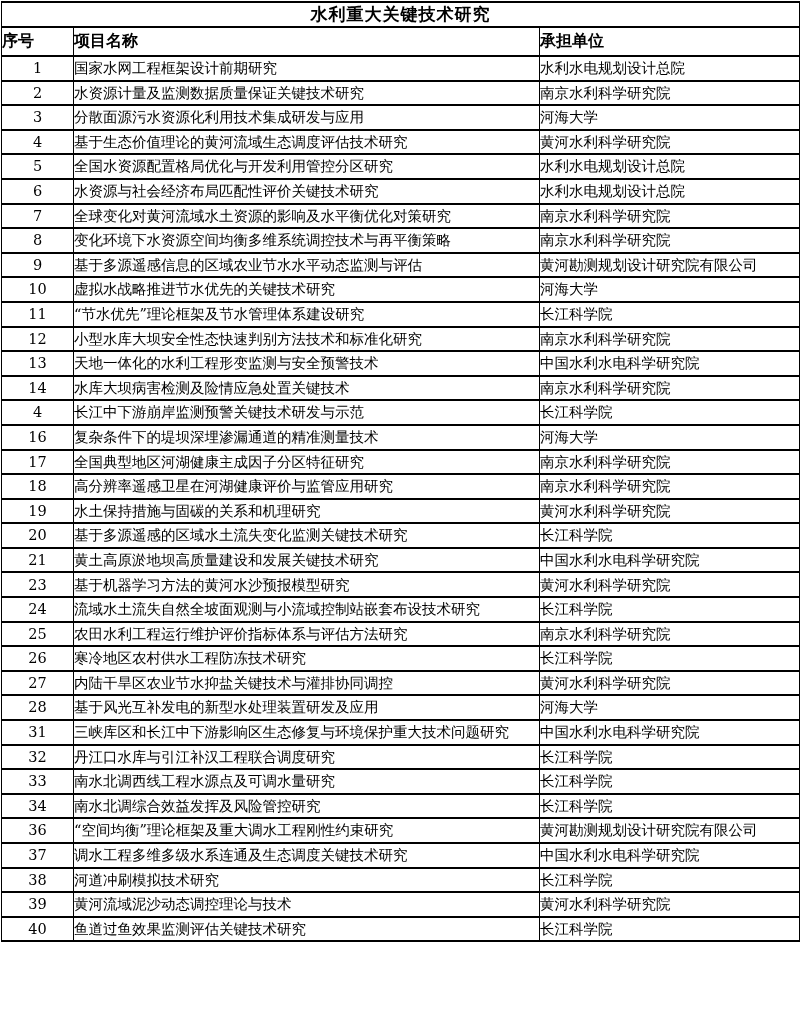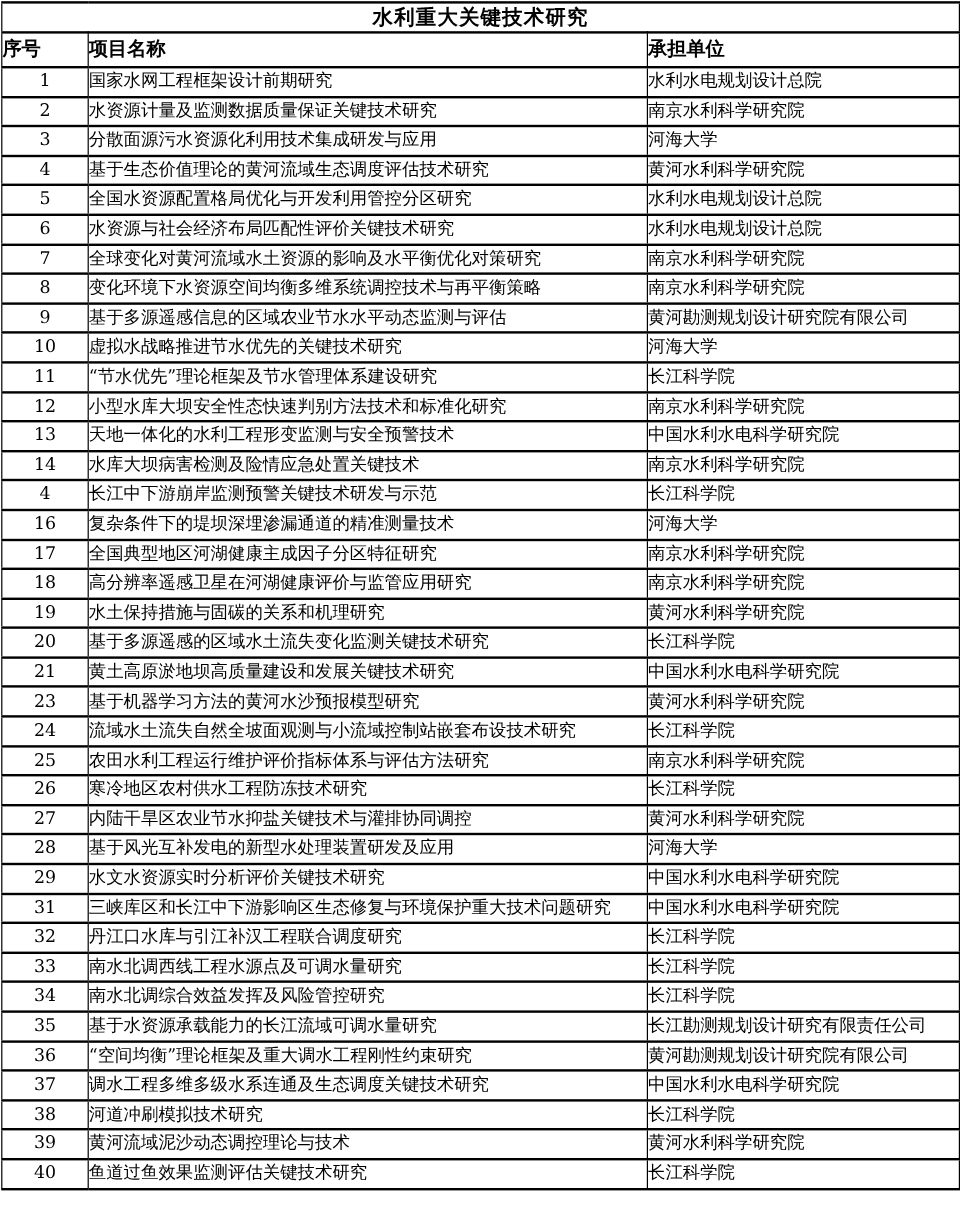--- a/index.html
+++ b/index.html
@@ -209,48 +209,38 @@
           <td class="c-no">27</td>
           <td class="c-name">内陆干旱区农业节水抑盐关键技术与灌排协同调控</td>
           <td class="c-unit">黄河水利科学研究院</td>
         </tr>
         <tr>
           <td class="c-no">28</td>
           <td class="c-name">基于风光互补发电的新型水处理装置研发及应用</td>
           <td class="c-unit">河海大学</td>
         </tr>
         <tr>
-          <td class="c-no">29</td>
-          <td class="c-name">水文水资源实时分析评价关键技术研究</td>
-          <td class="c-unit">中国水利水电科学研究院</td>
-        </tr>
-        <tr>
           <td class="c-no">31</td>
           <td class="c-name">三峡库区和长江中下游影响区生态修复与环境保护重大技术问题研究</td>
           <td class="c-unit">中国水利水电科学研究院</td>
         </tr>
         <tr>
           <td class="c-no">32</td>
           <td class="c-name">丹江口水库与引江补汉工程联合调度研究</td>
           <td class="c-unit">长江科学院</td>
         </tr>
         <tr>
           <td class="c-no">33</td>
           <td class="c-name">南水北调西线工程水源点及可调水量研究</td>
           <td class="c-unit">长江科学院</td>
         </tr>
         <tr>
           <td class="c-no">34</td>
           <td class="c-name">南水北调综合效益发挥及风险管控研究</td>
           <td class="c-unit">长江科学院</td>
-        </tr>
-        <tr>
-          <td class="c-no">35</td>
-          <td class="c-name">基于水资源承载能力的长江流域可调水量研究</td>
-          <td class="c-unit">长江勘测规划设计研究有限责任公司</td>
         </tr>
         <tr>
           <td class="c-no">36</td>
           <td class="c-name">“空间均衡”理论框架及重大调水工程刚性约束研究</td>
           <td class="c-unit">黄河勘测规划设计研究院有限公司</td>
         </tr>
         <tr>
           <td class="c-no">37</td>
           <td class="c-name">调水工程多维多级水系连通及生态调度关键技术研究</td>
           <td class="c-unit">中国水利水电科学研究院</td>

